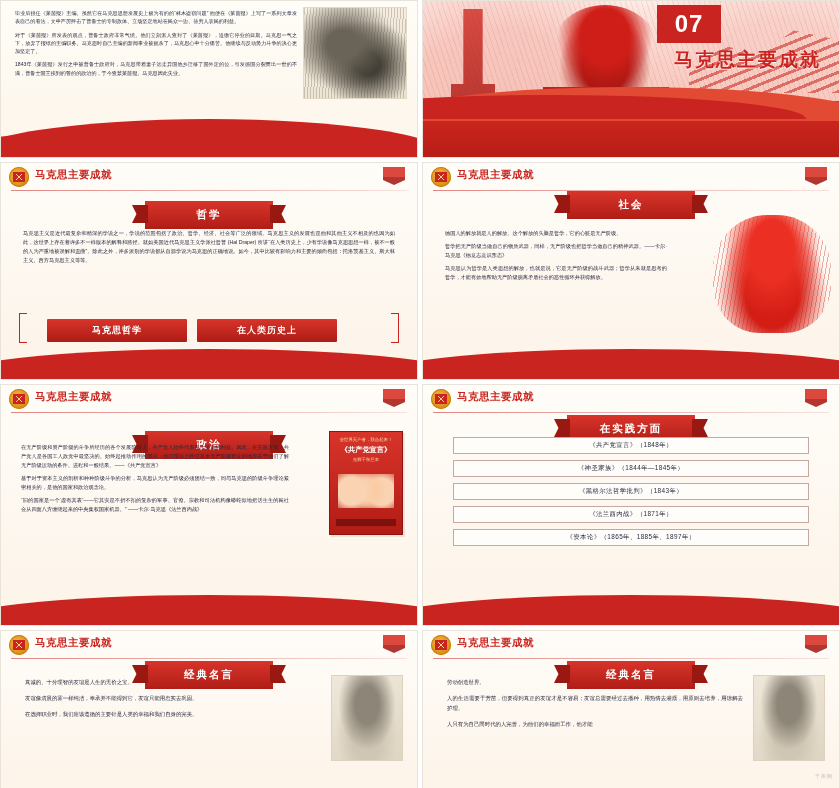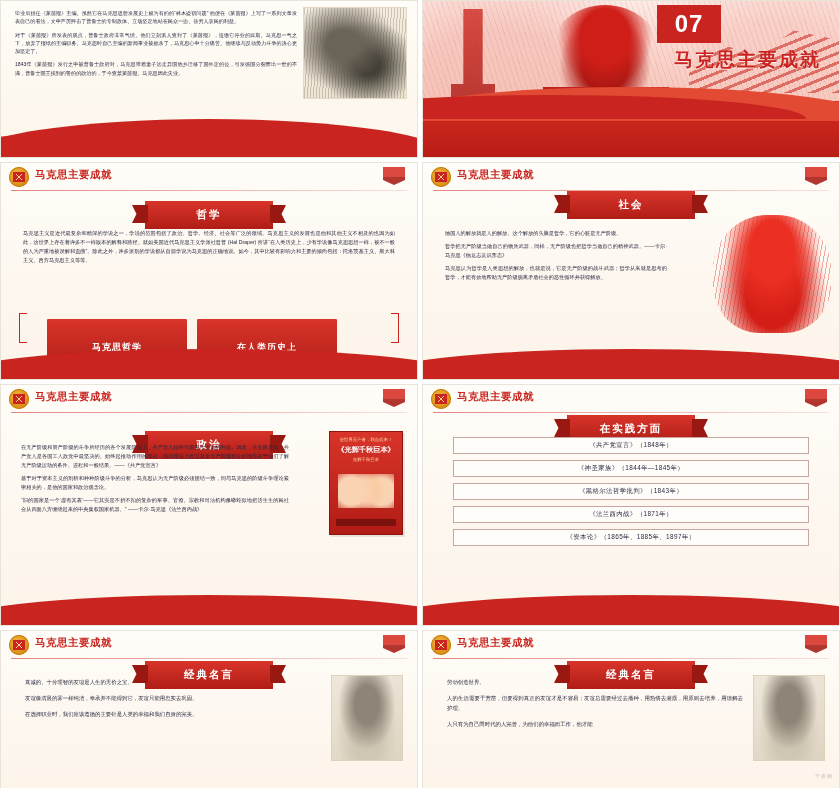--- a/index.html
+++ b/index.html
@@ -191,21 +191,21 @@
   }
   .redwave-sm .a { left:-14%; right:-14%; bottom:0; height:30px; background:#c9241f; }
   .redwave-sm .b { left:-28%; right:-2%; bottom:0; height:21px; background:#e14a33; }
   .redwave-sm .c { left:2%;  right:-30%; bottom:0; height:13px; background:#f2654a; opacity:.95; }
 
   
   .pillrow { position:absolute; display:flex; gap:10px; }
   .pill {
     background: linear-gradient(180deg,#d8342a,#ad1c15);
     color:#fff; font-size: 9px; font-weight:bold; letter-spacing:1px;
-    padding: 22px 0; width: 140px; text-align:center;
+    padding: 5px 0; width: 140px; text-align:center;
     border-radius: 1px;
   }
   .bracket {
     position:absolute; width: 8px; height: 30px;
     border-left:1px solid #c9241f; border-top:1px solid #c9241f; border-bottom:1px solid #c9241f;
   }
   .bracket.r { border:0; border-right:1px solid #c9241f; border-top:1px solid #c9241f; border-bottom:1px solid #c9241f; }
 
   
   .marxhead {
@@ -361,21 +361,21 @@
     </div>
     <div class="rule"></div>
     <div class="ribbon" style="top:46px;font-family:Liberation Mono, monospace;">政治</div>
     <div class="bodytext" style="left:20px; width:268px; top:58px;">
       <p>在无产阶级和资产阶级的斗争所经历的各个发展阶段上，共产党人始终代表整个运动的利益。因此，在实践方面，共产党人是各国工人政党中最坚决的、始终起推动作用的部分，他们理论上胜过其余无产阶级群众的地方在于他们了解无产阶级运动的条件、进程和一般结果。——《共产党宣言》</p>
       <p>基于对于资本主义的剖析和种种阶级斗争的分析，马克思认为无产阶级必须团结一致，同与马克思的阶级斗争理论紧密相关的，是他的国家和政治观念论。</p>
       <p>“旧的国家是一个‘虚有其表’——它其实是不折不扣的复杂的军事、官僚、宗教和司法机构像蟒蛇似地把活生生的民社会从四面八方缠绕起来的中央集权国家机器。” ——卡尔·马克思《法兰西内战》</p>
     </div>
     <div class="book">
       <div class="bt">全世界无产者，联合起来！</div>
-      <div class="bmain">《光辉千秋巨本》</div>
+      <div class="bmain">《共产党宣言》</div>
       <div class="bsub">光辉千秋巨本</div>
       <div class="bfaces"></div>
       <div class="bbar"></div>
     </div>
     <div class="redwave-sm">
       <i class="c"></i>
         <i class="b"></i>
         <i class="a"></i>
     </div>
   </div>

